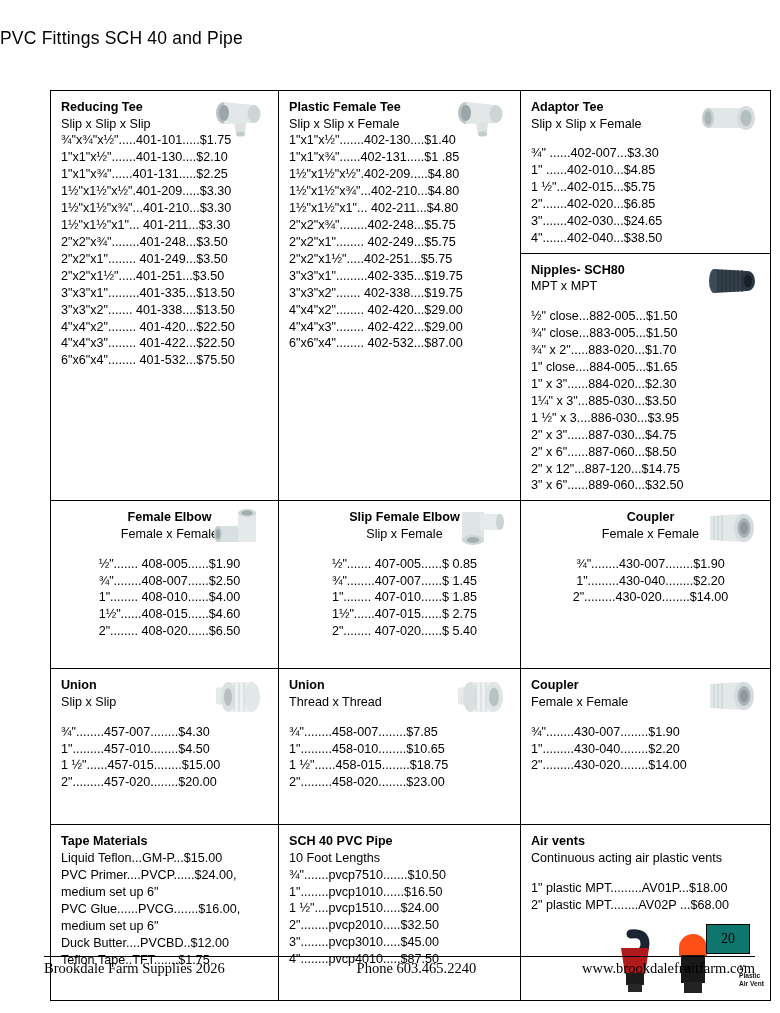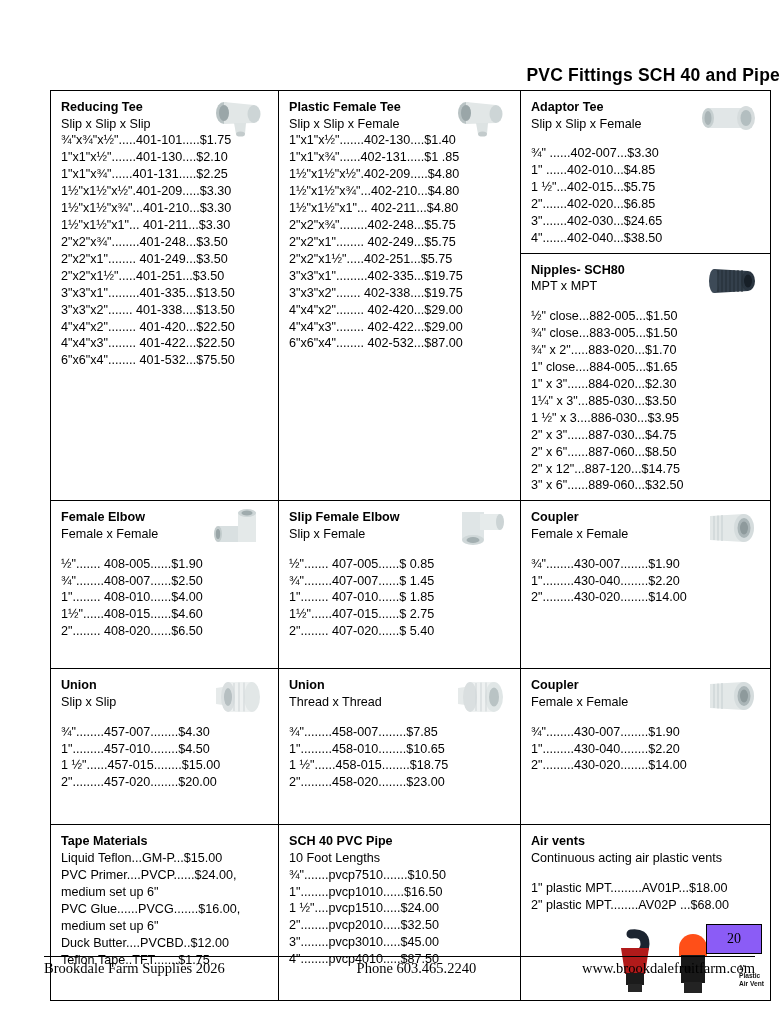--- a/index.html
+++ b/index.html
@@ -9,25 +9,25 @@
     height: 1013px;
     background: #ffffff;
     font-family: "Liberation Sans", sans-serif;
     color: #000000;
     position: relative;
     overflow: hidden;
   }
   .page { position: relative; width: 780px; height: 1013px; }
 
   .page-title {
-    text-align: right;
+    text-align: left;
     font-size: 17.5px;
-    font-weight: bold;
+    font-weight: normal;
     letter-spacing: 0.2px;
-    padding-top: 65px;
+    padding-top: 28px;
     padding-bottom: 0;
   }
 
   .catalog-table {
     position: absolute;
     left: 50px;
     top: 90px;
     width: 711px;
     border-collapse: collapse;
     table-layout: fixed;
@@ -70,21 +70,21 @@
   .thumb {
     position: absolute;
     right: 8px;
     top: 5px;
     width: 62px;
     height: 46px;
   }
   .thumb svg { display: block; width: 100%; height: 100%; }
 
   
-  .tall { height: 168px; }
+  .tall { height: 168px; text-align: center; }
   .mid  { height: 156px; }
   .bot  { height: 176px; }
 
   .airvent-art {
     position: absolute;
     left: 72px;
     bottom: 2px;
     width: 150px;
     height: 72px;
   }
@@ -96,24 +96,24 @@
     font-size: 6.6px;
     font-weight: bold;
     line-height: 1.22;
     color: #111;
   }
 
   .page-number-box {
     position: absolute;
     left: 706px;
     top: 924px;
-    width: 56px;
+    width: 44px;
     height: 30px;
     border: 1.8px solid #000;
-    background: #8b5cf6;
+    background: #0f766e;
     display: flex;
     align-items: center;
     justify-content: center;
     font-size: 14px;
     font-family: "Liberation Serif", serif;
     z-index: 5;
   }
 
   .footer-rule {
     position: absolute;

